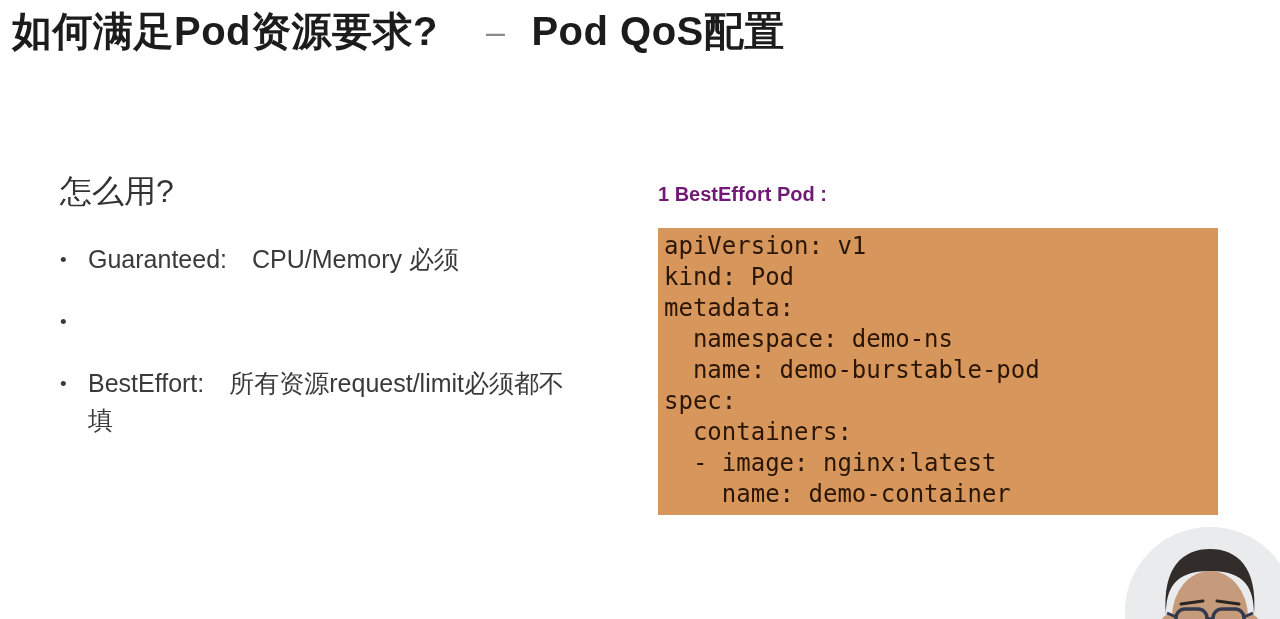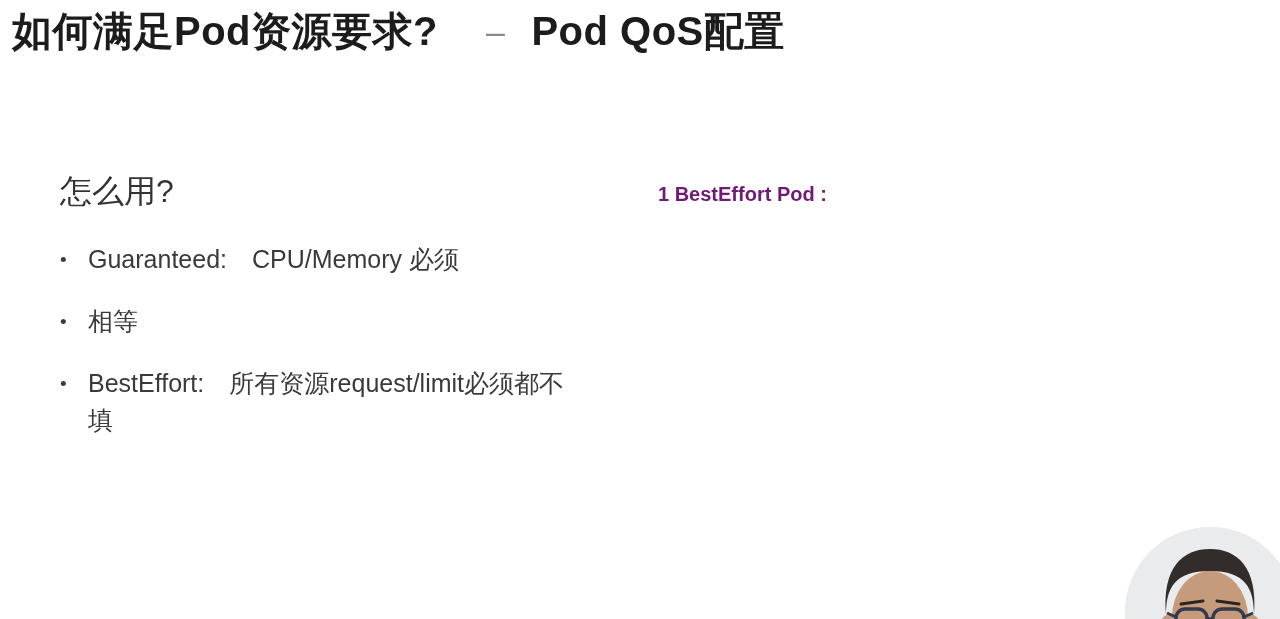--- a/index.html
+++ b/index.html
@@ -67,35 +67,43 @@
     <ul class="bullet-list">
       <li class="bullet-item">
         <span class="bullet-marker">•</span>
         <span class="bullet-text">
           <span class="bullet-line">Guaranteed:　CPU/Memory 必须</span>
         </span>
       </li>
       <li class="bullet-item">
         <span class="bullet-marker">•</span>
         <span class="bullet-text">
-          <span class="bullet-line">相等</span>
         </span>
       </li>
       <li class="bullet-item">
         <span class="bullet-marker">•</span>
         <span class="bullet-text">
           <span class="bullet-line">BestEffort:　所有资源request/limit必须都不</span>
           <span class="bullet-line">填</span>
         </span>
       </li>
     </ul>
   </div>
 
   <div class="right-panel">
     <div class="code-header">1 BestEffort Pod :</div>
+    <pre class="code-block">apiVersion: v1
+kind: Pod
+metadata:
+  namespace: demo-ns
+  name: demo-burstable-pod
+spec:
+  containers:
+  - image: nginx:latest
+    name: demo-container</pre>
   </div>
 
   <div class="webcam">
     <svg viewBox="0 0 170 170" xmlns="http://www.w3.org/2000/svg">
       <rect x="0" y="0" width="170" height="170" fill="#e9ebed"></rect>
 
       <ellipse cx="85" cy="192" rx="82" ry="62" fill="#f6f5f1"></ellipse>
 
       <rect x="66" y="116" width="38" height="34" fill="#bb8f6e"></rect>
 

